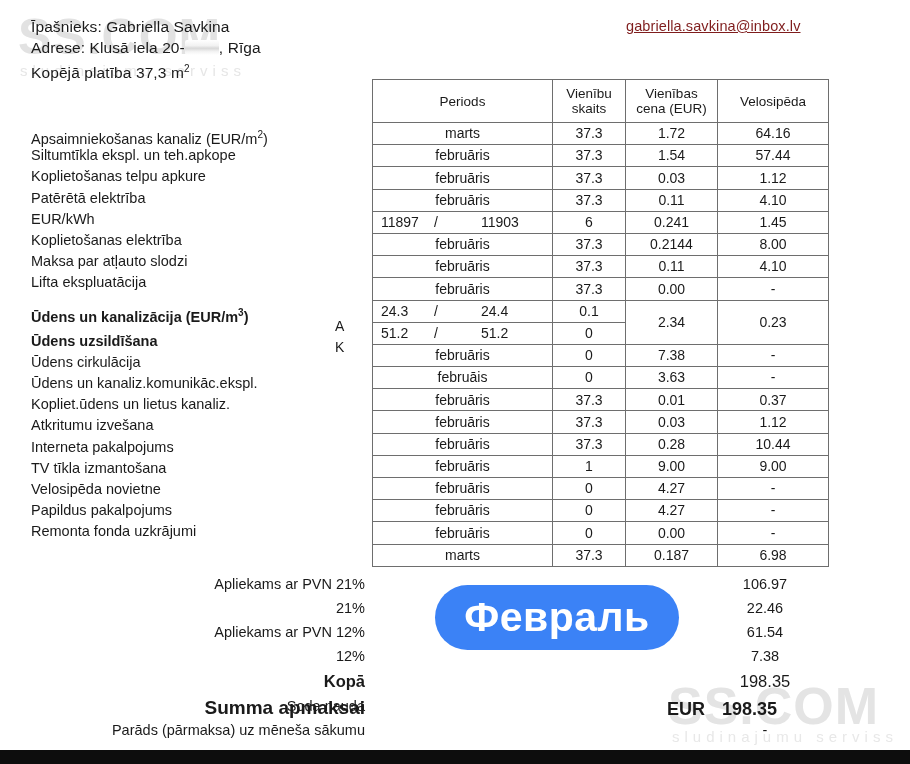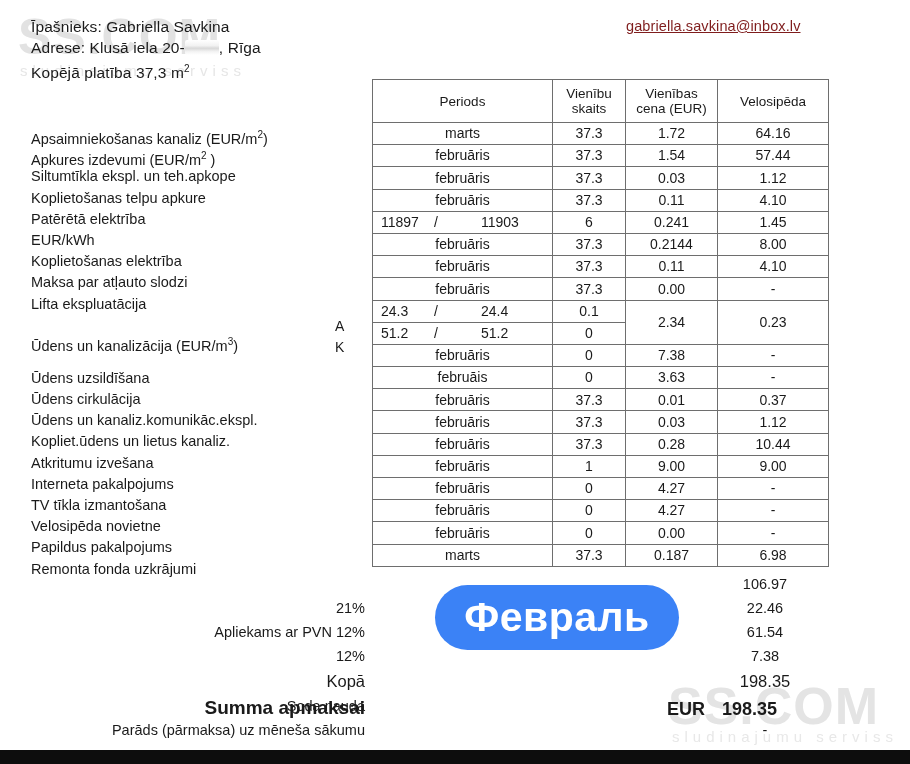--- a/index.html
+++ b/index.html
@@ -71,21 +71,21 @@
   
   #labels {
     position: absolute;
     left: 31px;
     top: 124px;
     width: 320px;
     font-size: 14.5px;
     line-height: 21.2px;
   }
   #labels .lbl { white-space: nowrap; height: 21.2px; }
-  #labels .gap-before { margin-top: 16px; }
+  #labels .gap-before { margin-top: 8px; font-weight: bold; }
 
   
   .ak {
     position: absolute;
     left: 335px;
     font-size: 14px;
     font-weight: normal;
   }
   #ak-a { top: 318px; }
   #ak-k { top: 339px; }
@@ -149,21 +149,21 @@
     white-space: nowrap;
   }
   .sum-value {
     position: absolute;
     left: 715px;
     width: 100px;
     text-align: center;
     white-space: nowrap;
   }
   .sum-row.kopa { height: 26px; line-height: 26px; }
-  .sum-row.kopa .sum-label { font-weight: normal; font-size: 16.5px; }
+  .sum-row.kopa .sum-label { font-weight: bold; font-size: 16.5px; }
   .sum-row.kopa .sum-value { font-size: 16.5px; }
   .sum-row.tall { height: 24px; line-height: 24px; }
 
   
   #total-row {
     position: absolute;
     left: 0;
     top: 697px;
     width: 910px;
     height: 30px;
@@ -231,21 +231,20 @@
   <div id="owner-block">
     <div>Īpašnieks: Gabriella  Savkina</div>
     <div><span>Adrese: Klusā iela 20-</span><span id="address-redaction"></span><span>, Rīga</span></div>
     <div><span>Kopējā platība 37,3 m</span><span class="sup">2</span></div>
   </div>
 
   <a id="email" href="#">gabriella.savkina@inbox.lv</a>
 
   <div id="labels">
       <div class="lbl"><span>Apsaimniekošanas kanaliz (EUR/m</span><span class="sup">2</span><span>)</span></div>
-      <div class="lbl"><span>Apkures izdevumi (EUR/m</span><span class="sup">2</span><span> )</span></div>
       <div class="lbl"><span>Siltumtīkla ekspl. un teh.apkope</span></div>
       <div class="lbl"><span>Koplietošanas telpu apkure</span></div>
       <div class="lbl"><span>Patērētā elektrība</span></div>
       <div class="lbl"><span>EUR/kWh</span></div>
       <div class="lbl"><span>Koplietošanas elektrība</span></div>
       <div class="lbl"><span>Maksa par atļauto slodzi</span></div>
       <div class="lbl"><span>Lifta ekspluatācija</span></div>
       <div class="lbl gap-before"><span>Ūdens un kanalizācija (EUR/m</span><span class="sup">3</span><span>)</span></div>
       <div class="lbl gap-before"><span>Ūdens uzsildīšana</span></div>
       <div class="lbl"><span>Ūdens cirkulācija</span></div>
@@ -412,20 +411,21 @@
           <td>marts</td>
           <td>37.3</td>
           <td>0.187</td>
           <td>6.98</td>
         </tr>
       </tbody>
   </table>
 
   <div id="summary">
       <div class="sum-row tall">
+        <div class="sum-label">Apliekams ar PVN 21%</div>
         <div class="sum-value">106.97</div>
       </div>
       <div class="sum-row tall">
         <div class="sum-label">21%</div>
         <div class="sum-value">22.46</div>
       </div>
       <div class="sum-row tall">
         <div class="sum-label">Apliekams ar PVN 12%</div>
         <div class="sum-value">61.54</div>
       </div>

